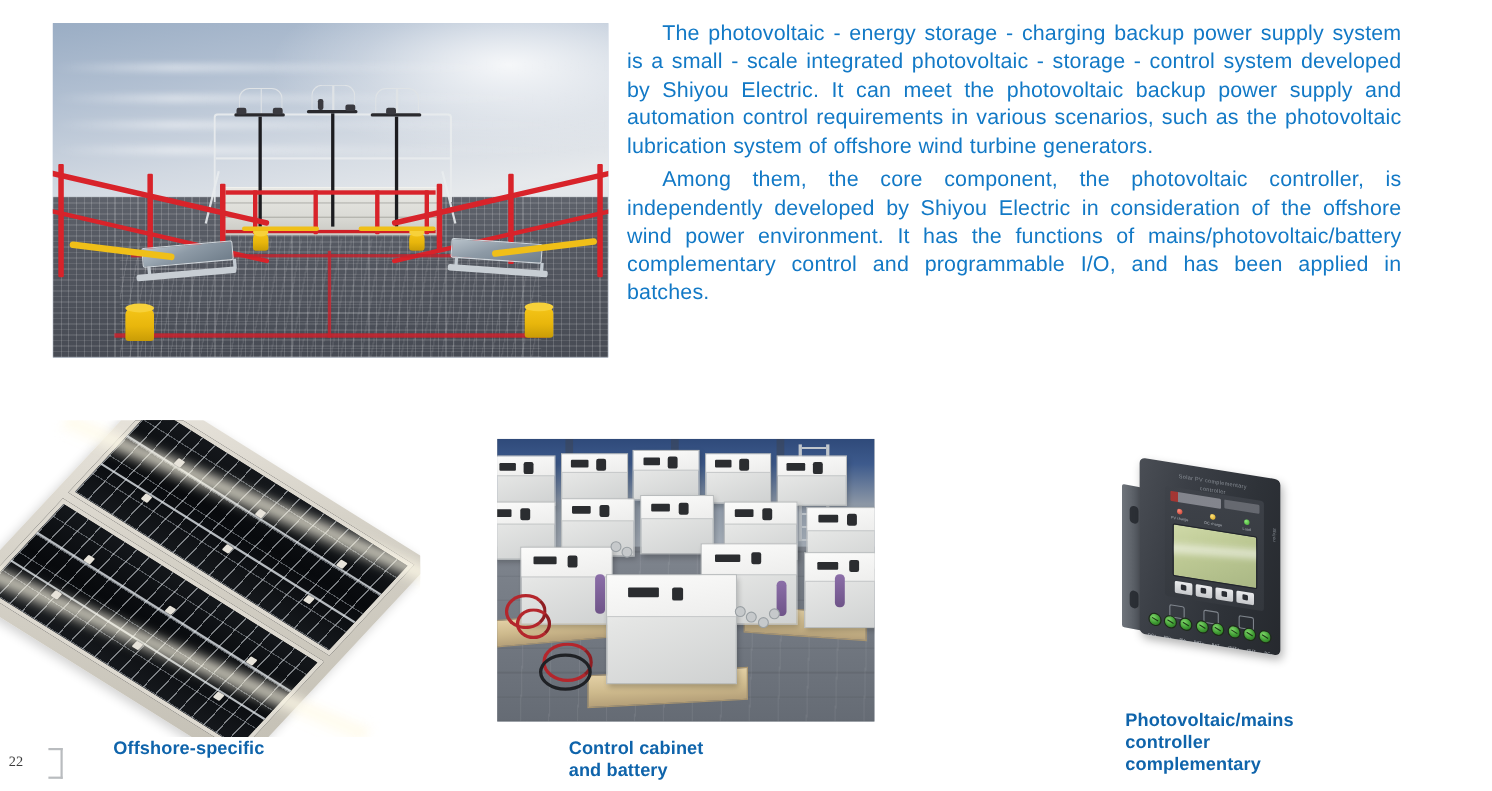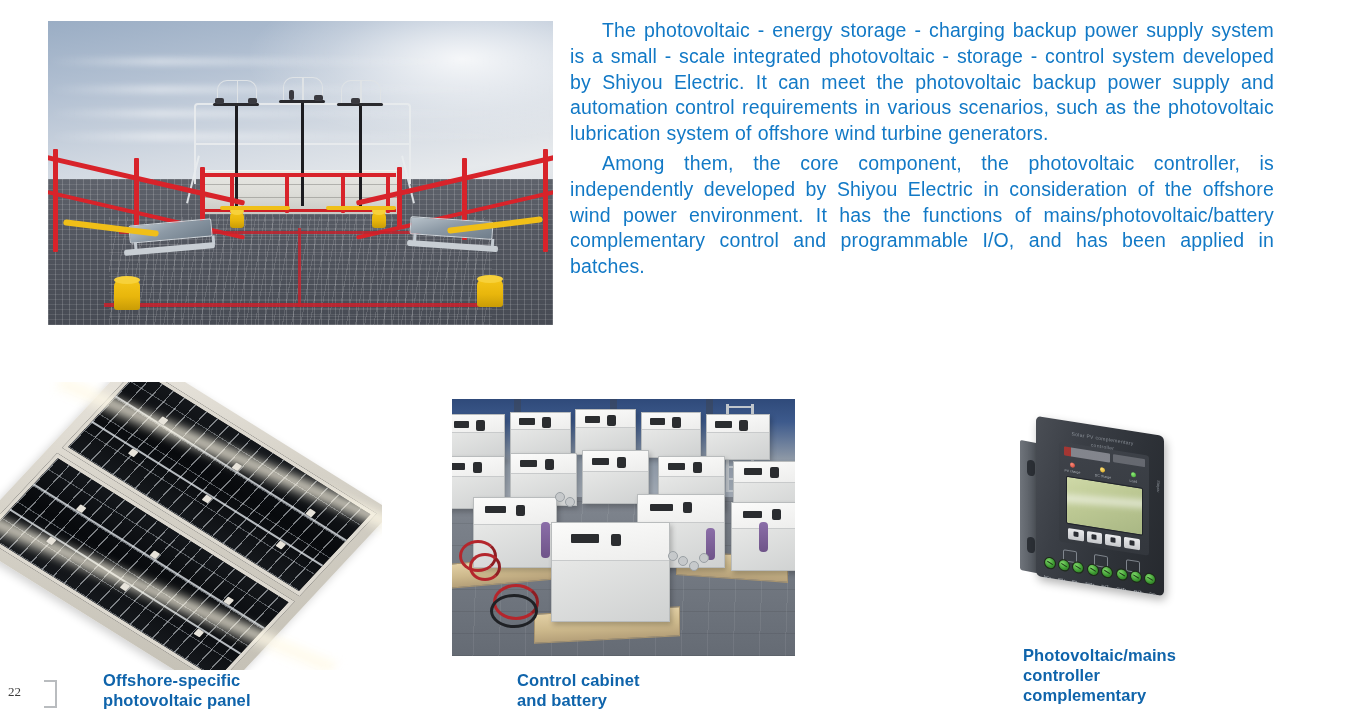--- a/index.html
+++ b/index.html
@@ -757,21 +757,20 @@
         <span>OUT-</span>
         <span>DC-</span>
       </div>
 
       <div class="ctrl-side-lbl">Shiyou</div>
     </div>
   </div>
 
   <div class="caption cap-panel">
     <div>Offshore-specific</div>
-    <div>photovoltaic panel</div>
   </div>
 
   <div class="caption cap-cabinet">
     <div>Control cabinet</div>
     <div>and battery</div>
   </div>
 
   <div class="caption cap-ctrl">
     <div>Photovoltaic/mains</div>
     <div>controller</div>

